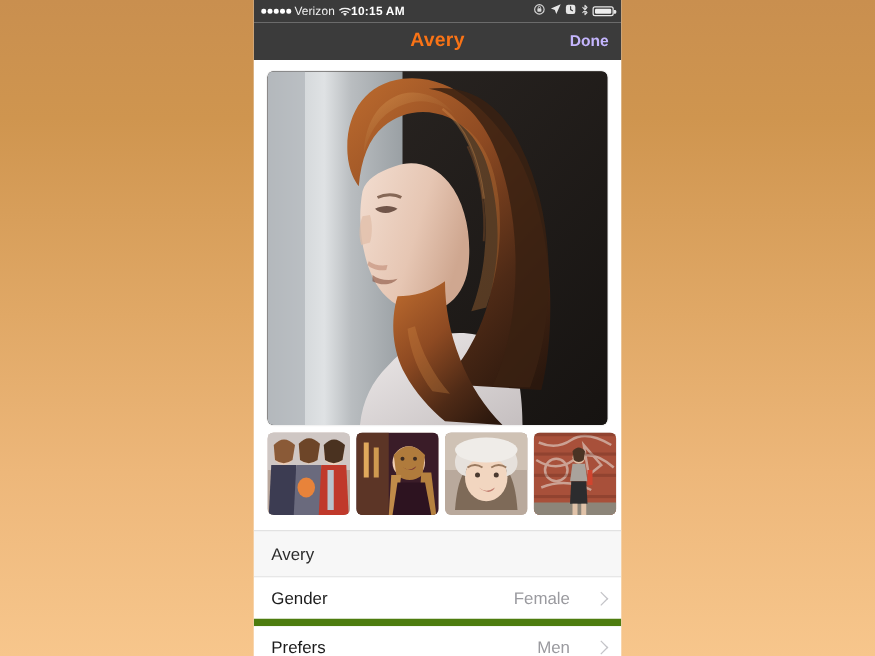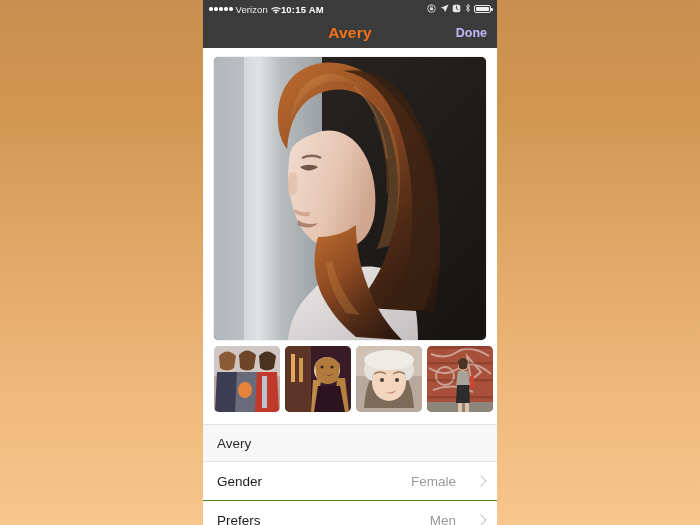--- a/index.html
+++ b/index.html
@@ -133,21 +133,21 @@
     font-size: 13.5px;
     color: #2b2b2b;
   }
   .row {
     height: 39px;
     background: #ffffff;
     display: flex;
     align-items: center;
     padding: 0 12px 0 14px;
     box-sizing: border-box;
-    border-bottom: 1px solid #4d7c0f;
+    border-bottom: 6px solid #4d7c0f;
   }
   .row-label {
     font-size: 13.5px;
     color: #1c1c1c;
     flex: 1;
   }
   .row-value {
     font-size: 13.5px;
     color: #9a9a9f;
     margin-right: 21px;

